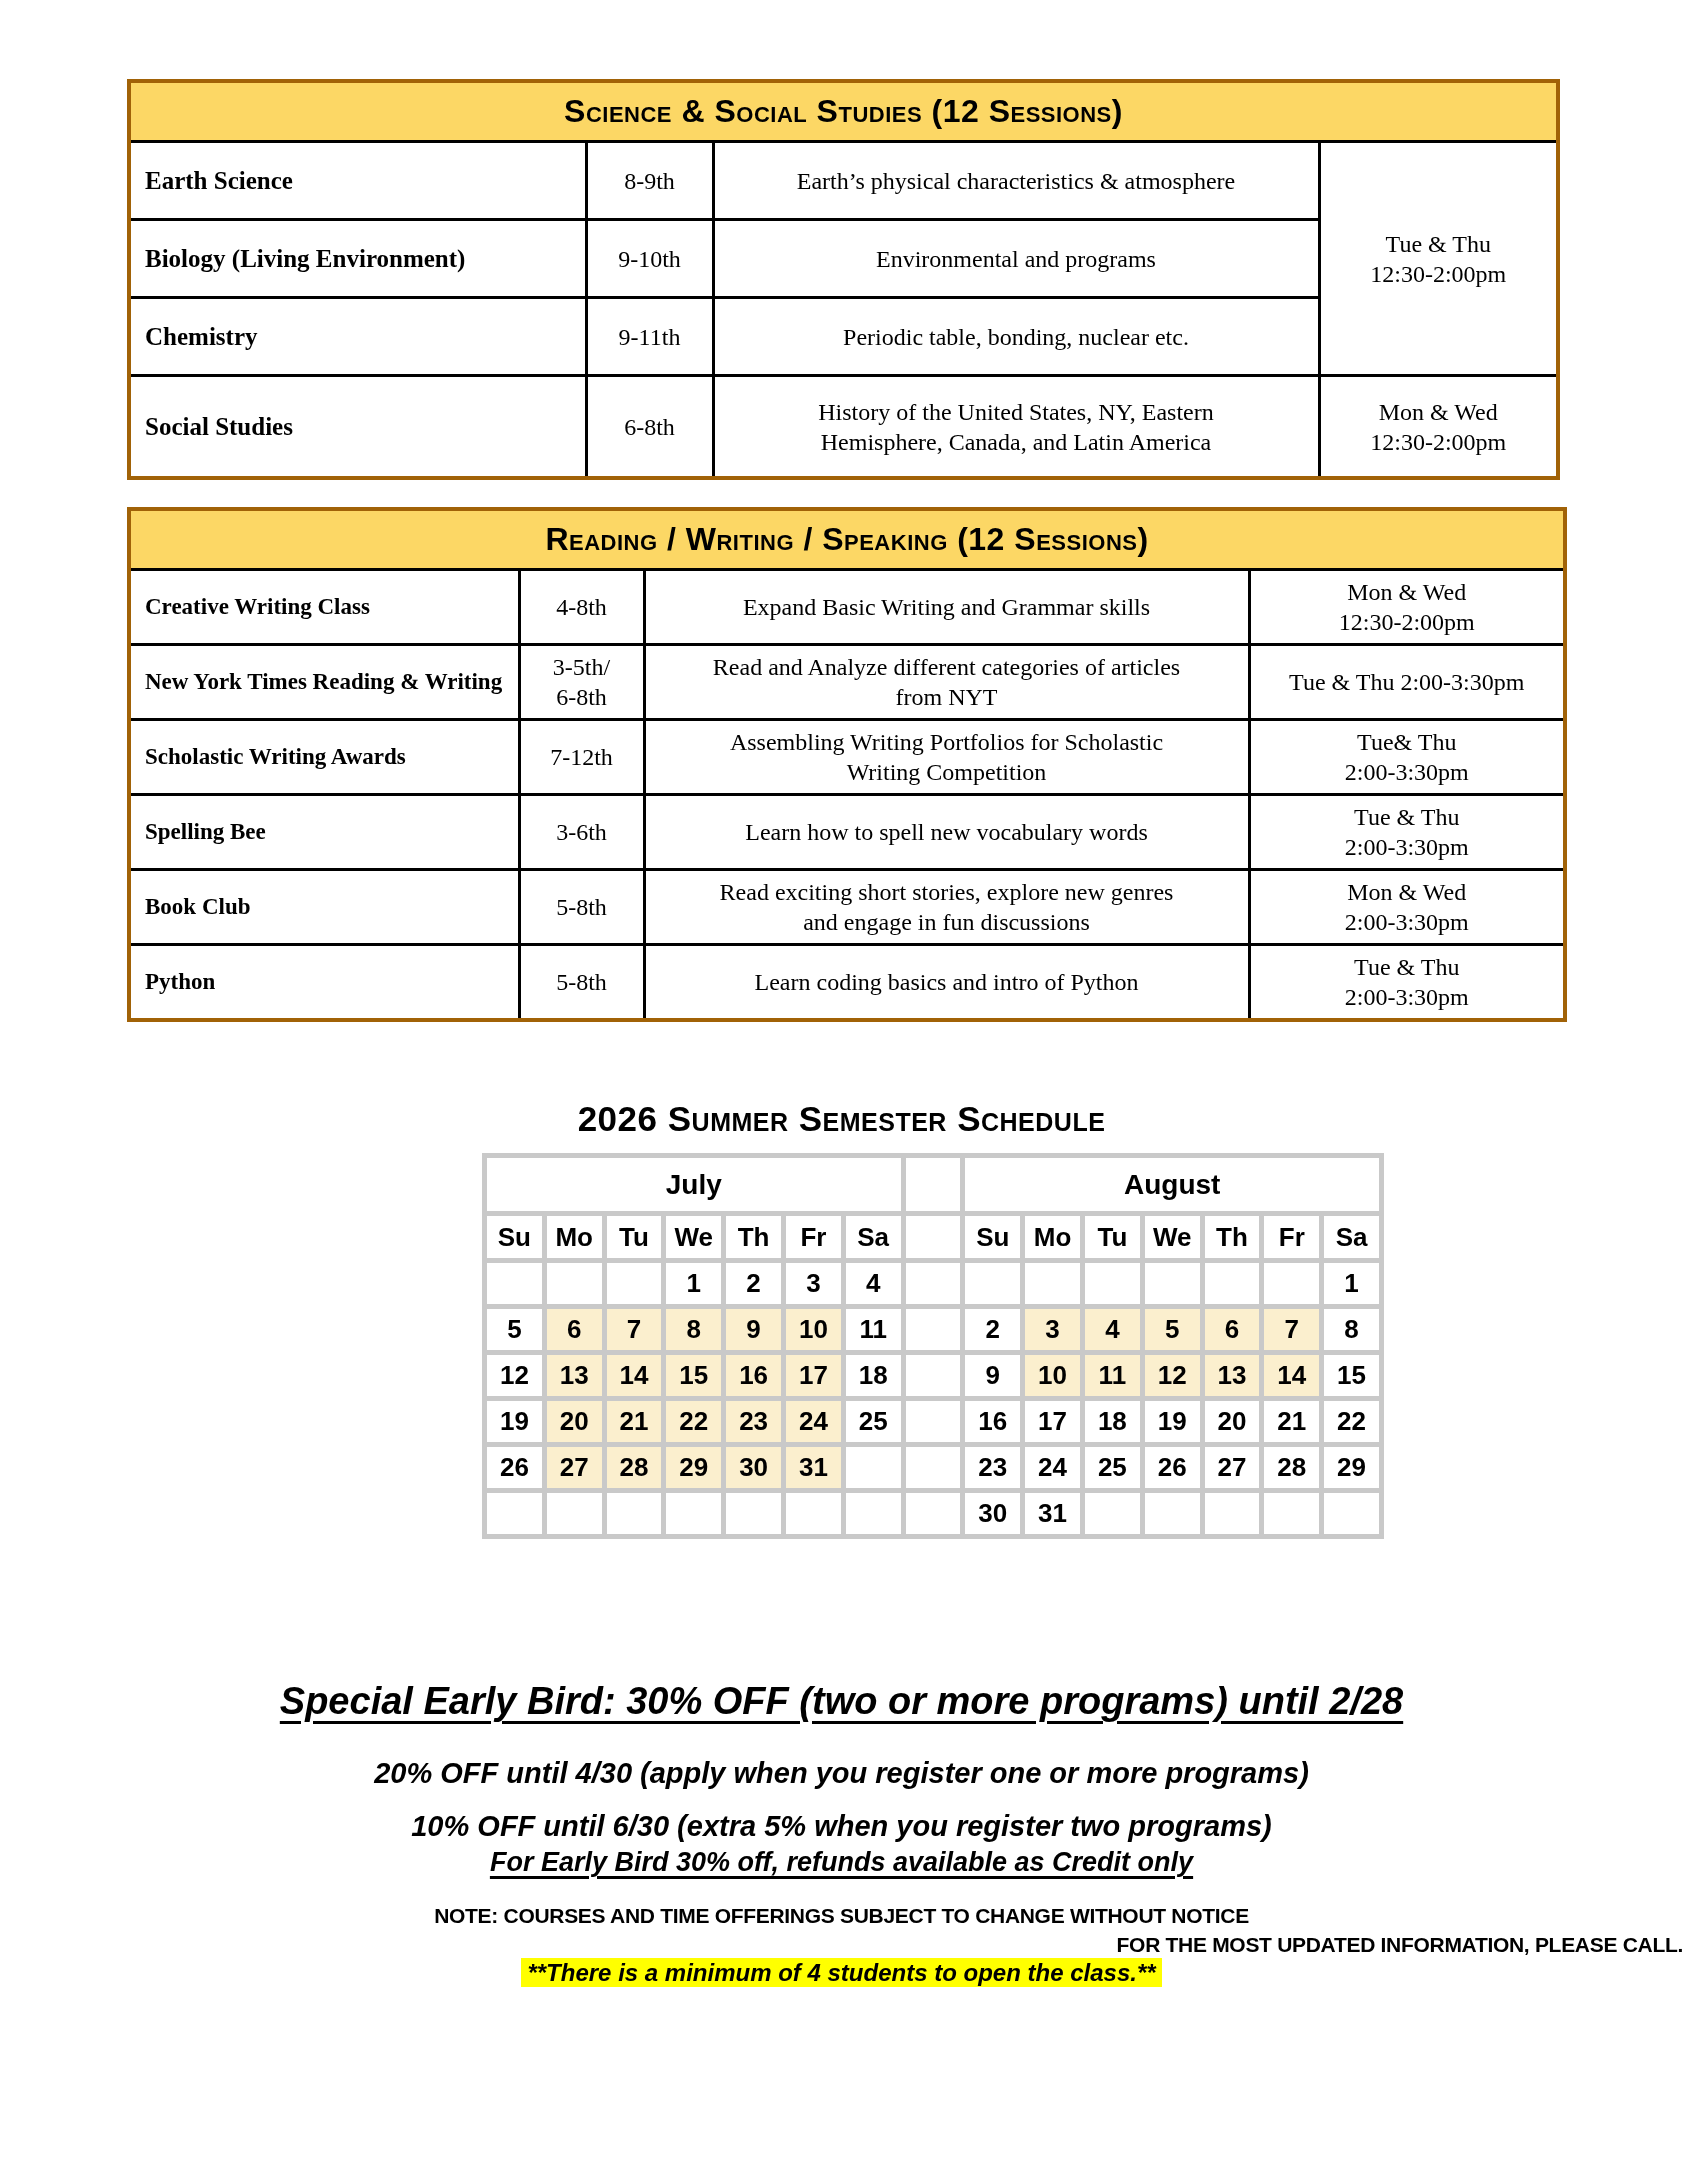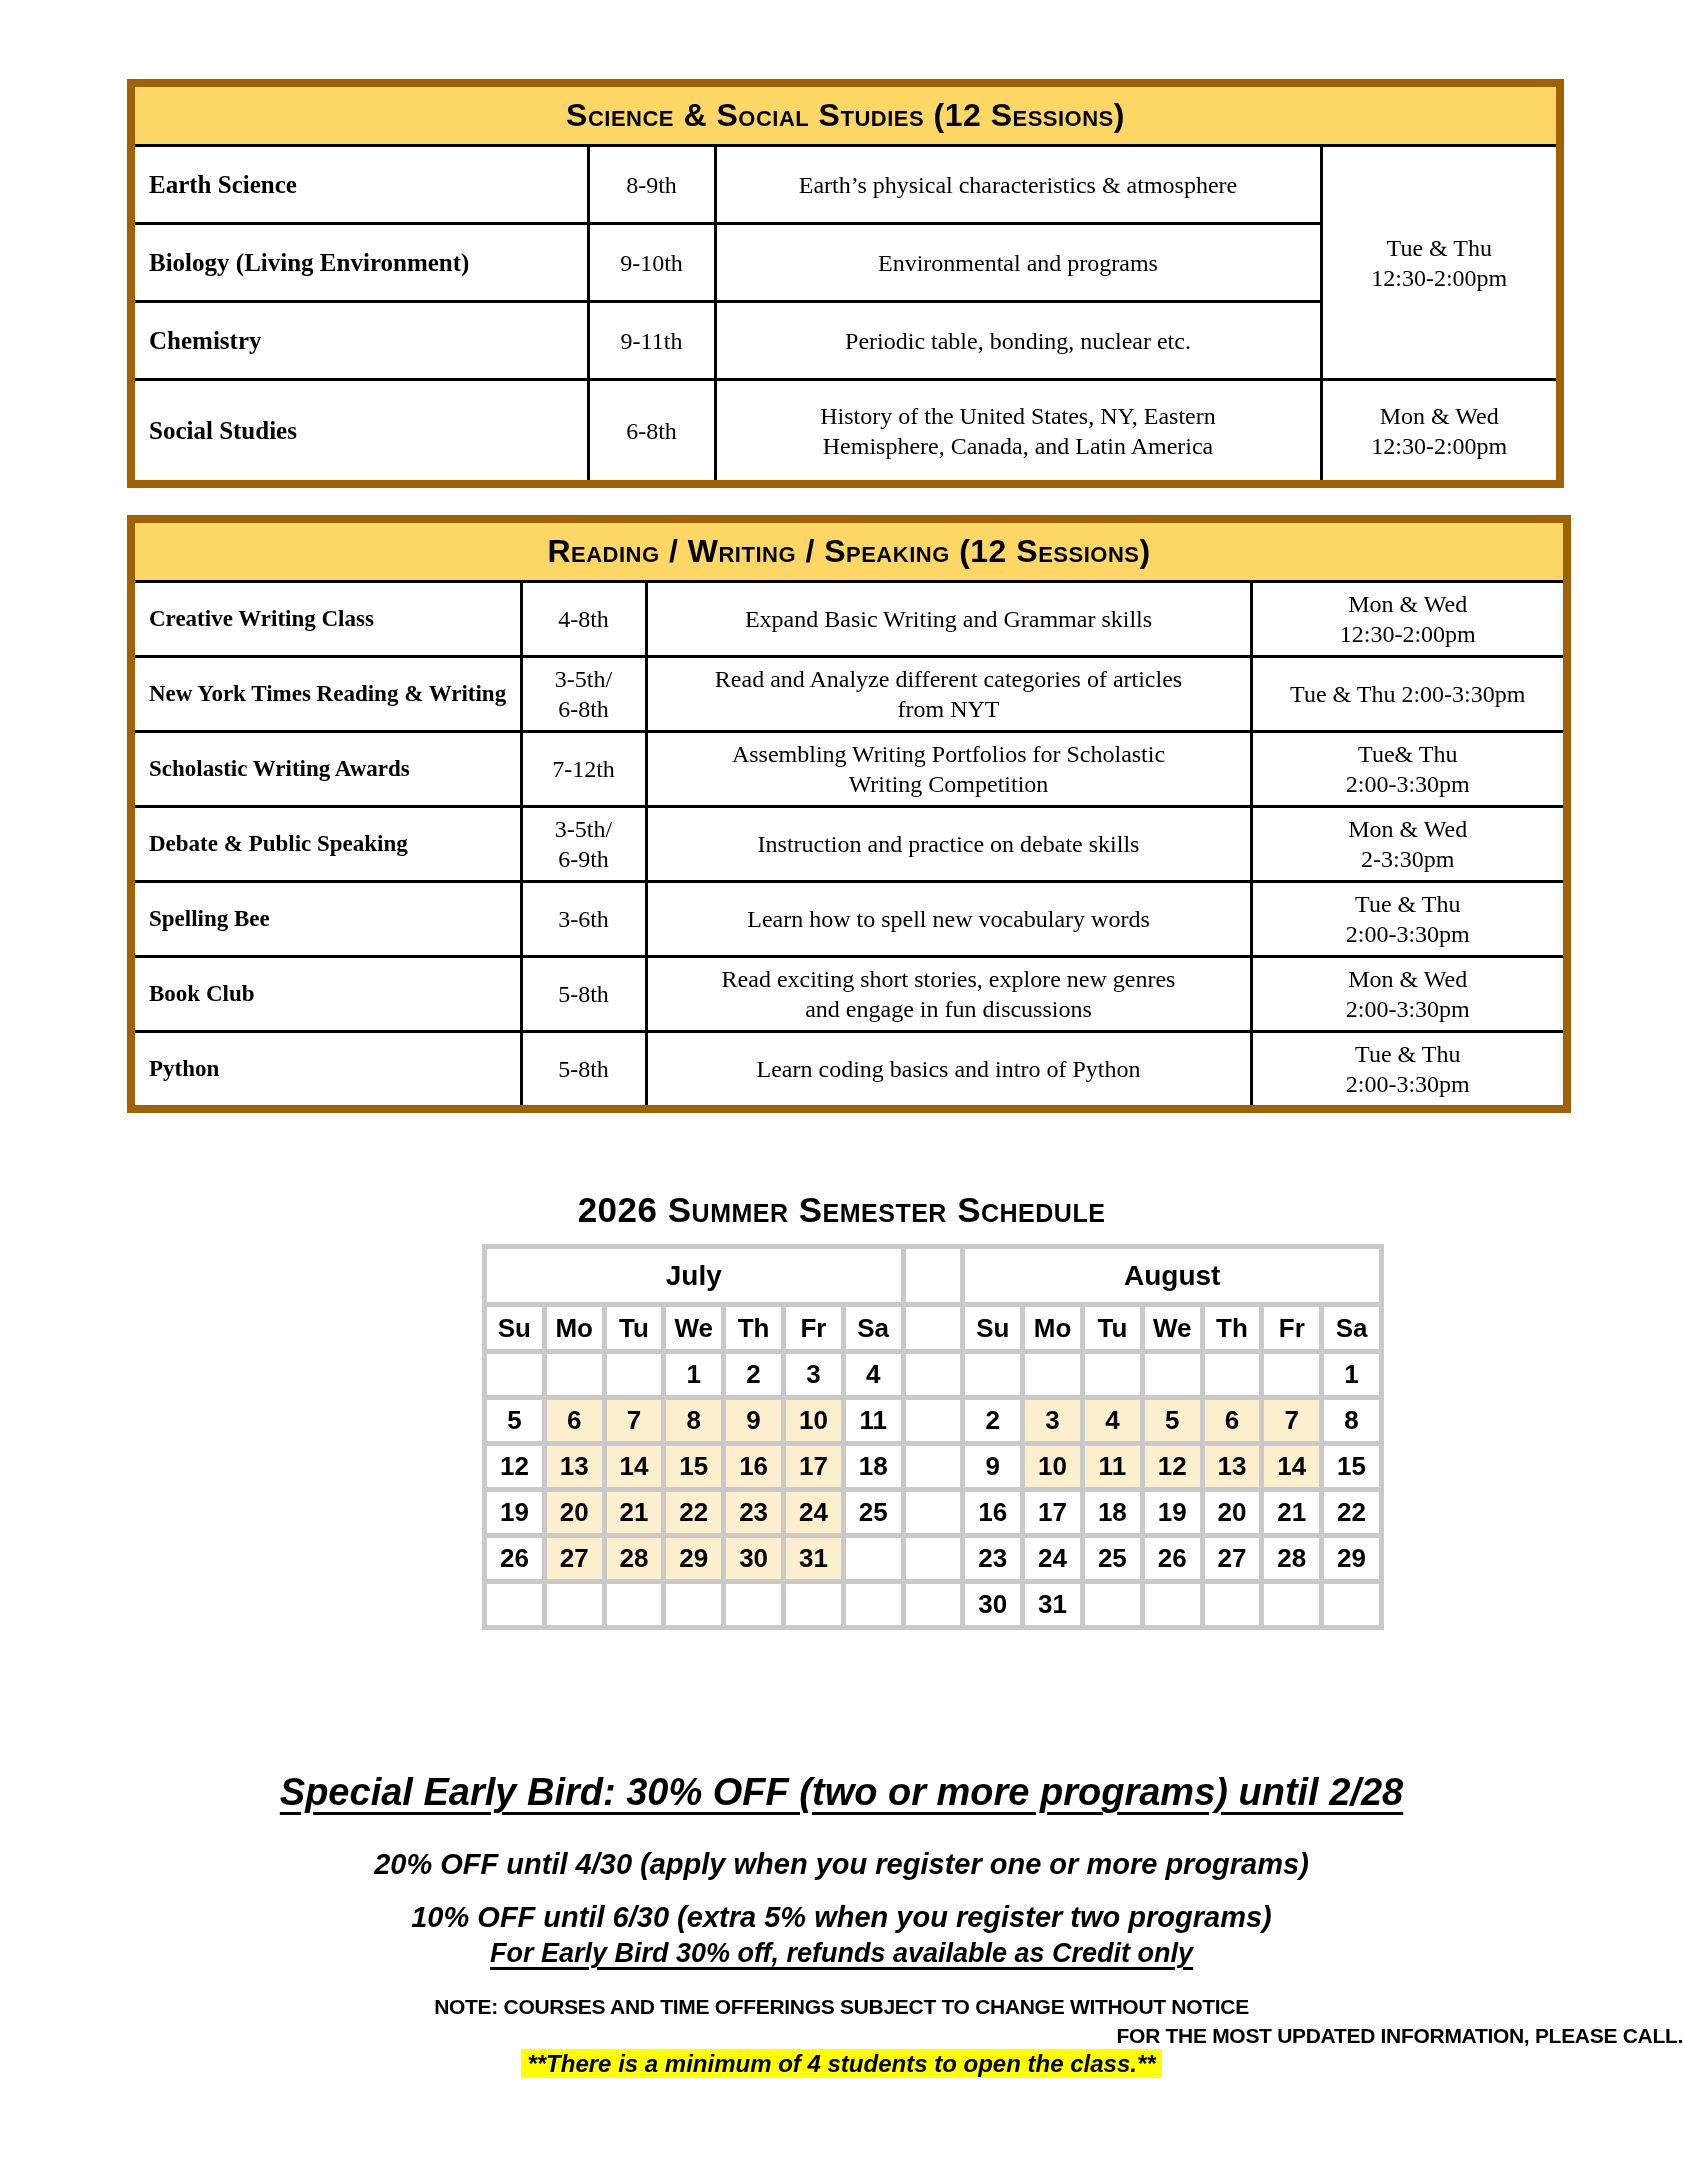--- a/index.html
+++ b/index.html
@@ -4,21 +4,21 @@
 <style>
   html,body{margin:0;padding:0;}
   body{
     width:1683px;height:2178px;background:#ffffff;position:relative;overflow:hidden;
     font-family:"Liberation Serif", serif;color:#000;
   }
 
   
   .course-table{
     border-collapse:collapse;table-layout:fixed;
-    border:8px solid #a16207;
+    border:4px solid #a16207;
   }
   .course-table td{border:3px solid #000;vertical-align:middle;}
   #table-science{margin:79px 0 0 127px;width:1429px;}
   #table-reading{margin:27px 0 0 127px;width:1436px;}
 
   .band{
     background:var(--header-yellow,#FCD765);
     font-family:"Liberation Sans", sans-serif;
     font-weight:900;font-variant:small-caps;
     font-size:32px;text-align:center;height:55px;letter-spacing:0.5px;
@@ -155,28 +155,20 @@
       </tr>
       <tr>
         <td class="course">Scholastic Writing Awards</td>
         <td class="grade">7-12th</td>
         <td class="desc">Assembling Writing Portfolios for Scholastic
 Writing Competition</td>
         <td class="sched">Tue&amp; Thu
 2:00-3:30pm</td>
       </tr>
       <tr>
-        <td class="course">Debate &amp; Public Speaking</td>
-        <td class="grade">3-5th/
-6-9th</td>
-        <td class="desc">Instruction and practice on debate skills</td>
-        <td class="sched">Mon &amp; Wed
-2-3:30pm</td>
-      </tr>
-      <tr>
         <td class="course">Spelling Bee</td>
         <td class="grade">3-6th</td>
         <td class="desc">Learn how to spell new vocabulary words</td>
         <td class="sched">Tue &amp; Thu
 2:00-3:30pm</td>
       </tr>
       <tr>
         <td class="course">Book Club</td>
         <td class="grade">5-8th</td>
         <td class="desc">Read exciting short stories, explore new genres

